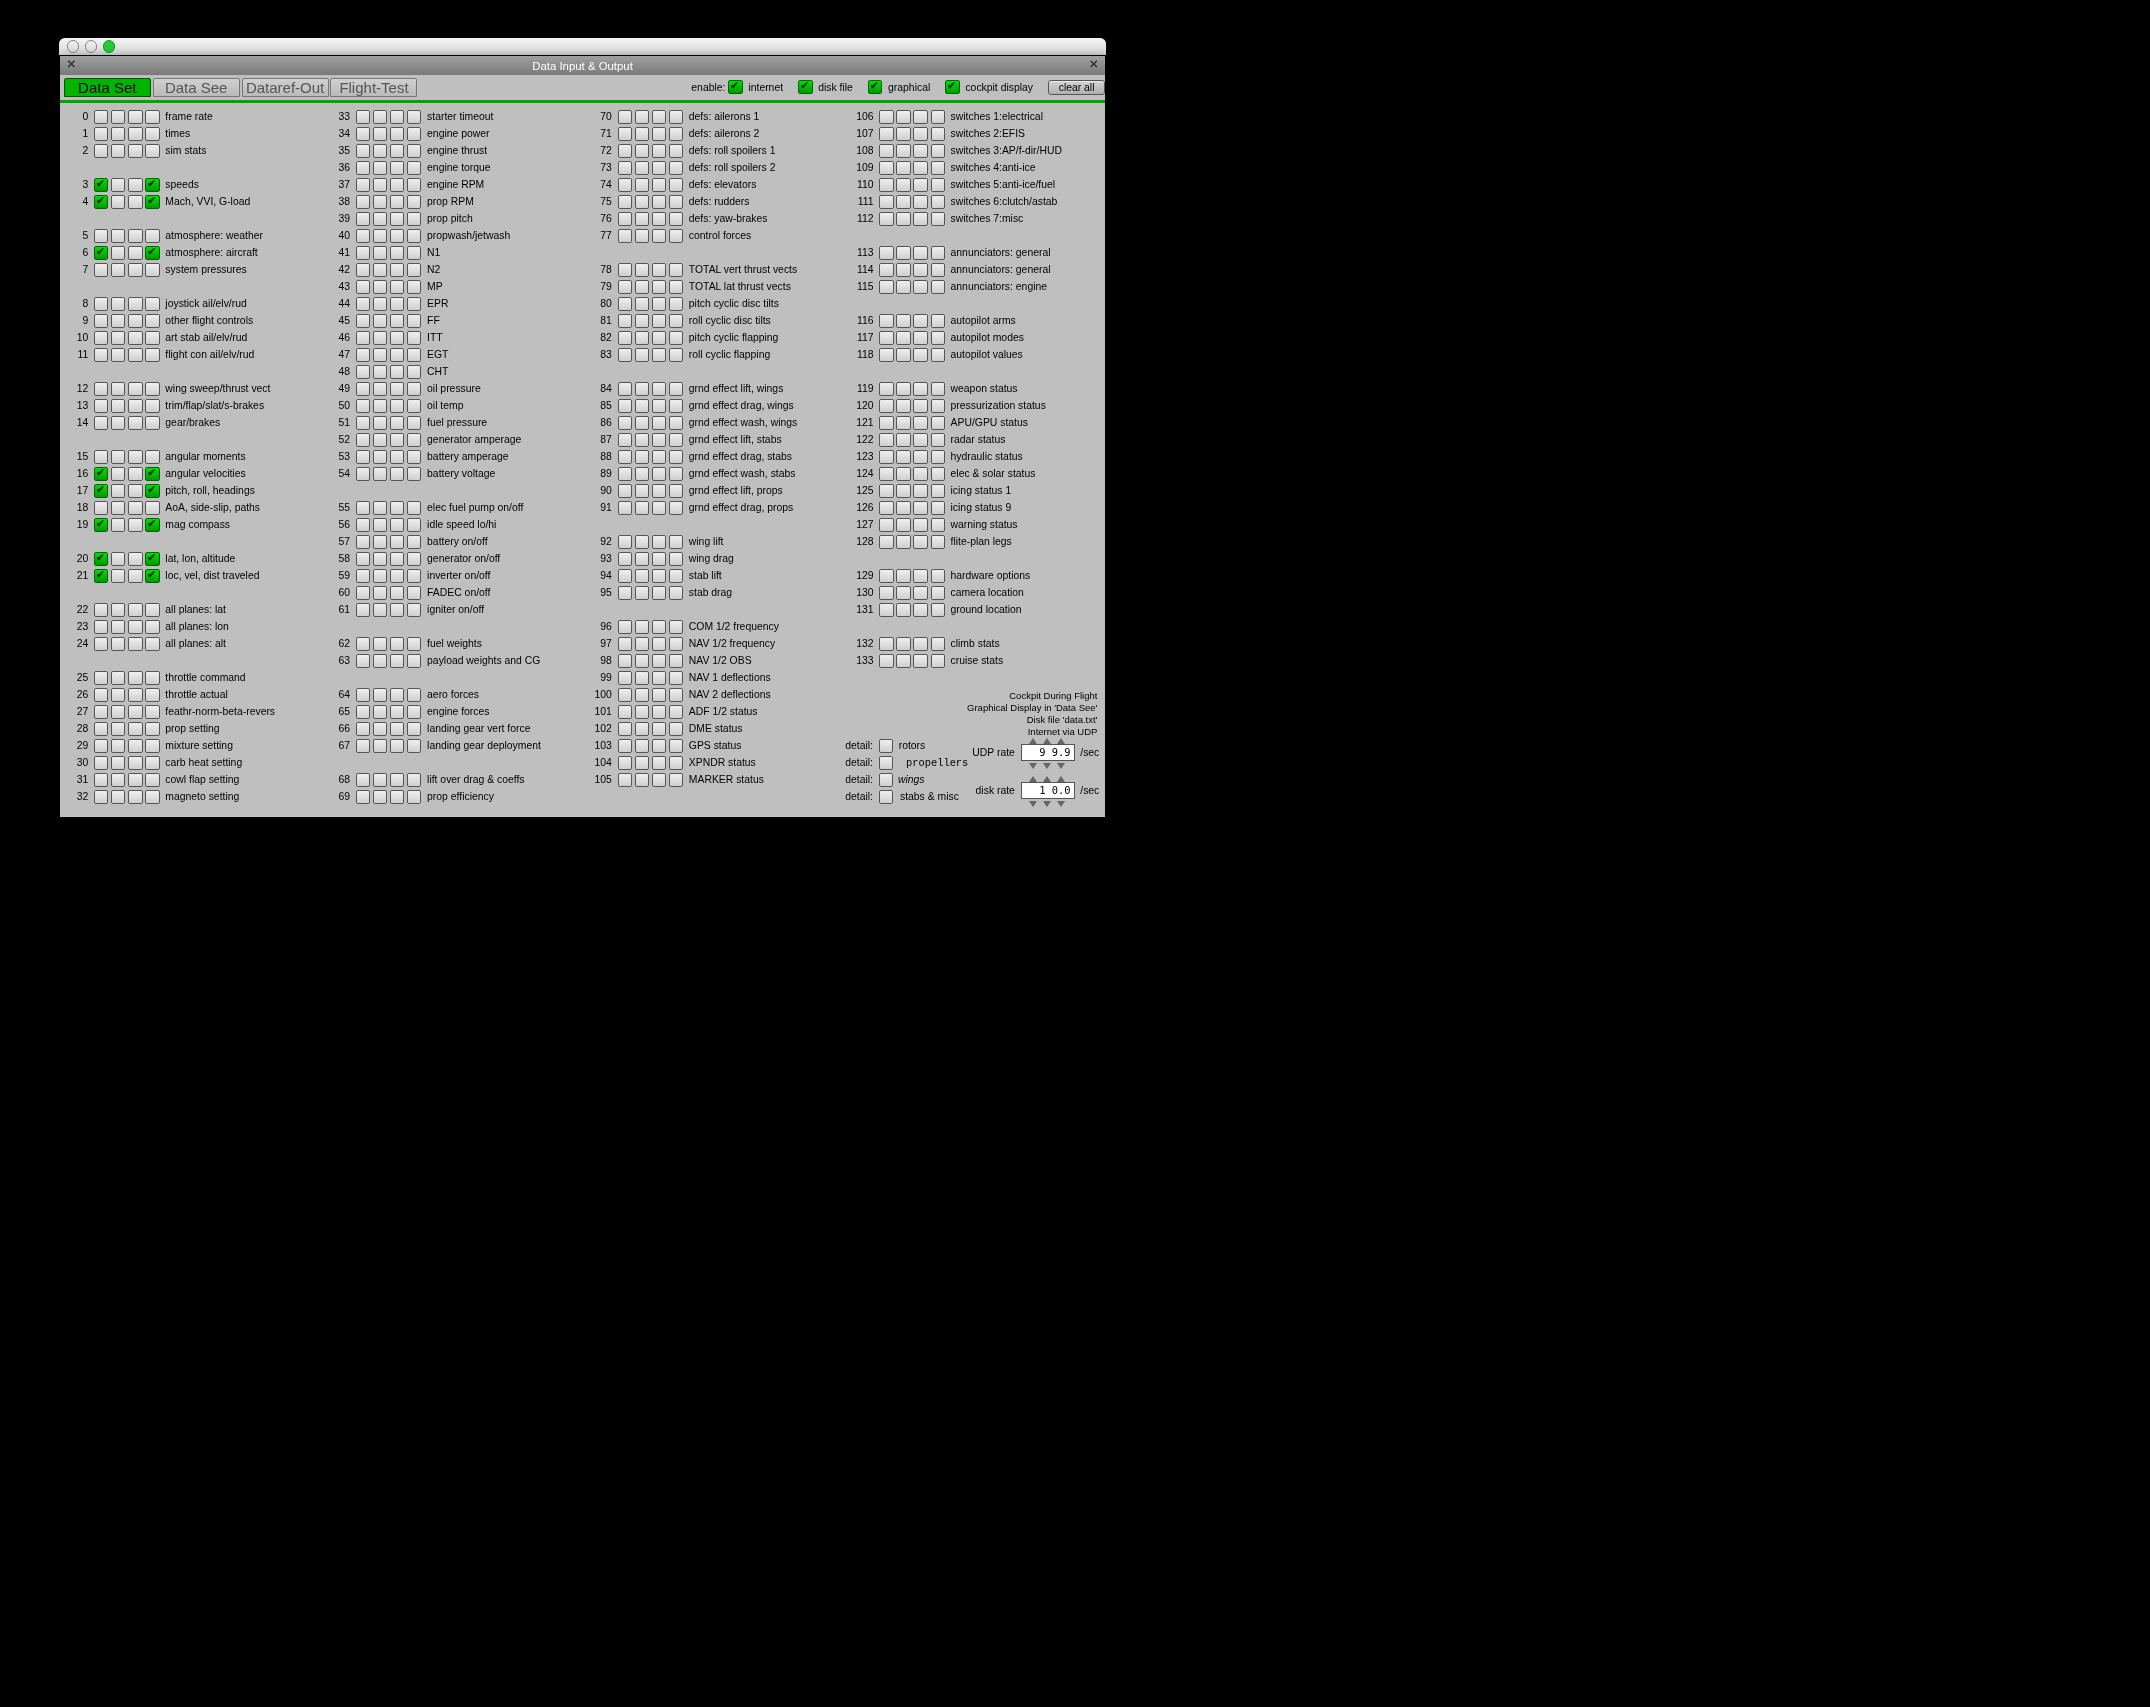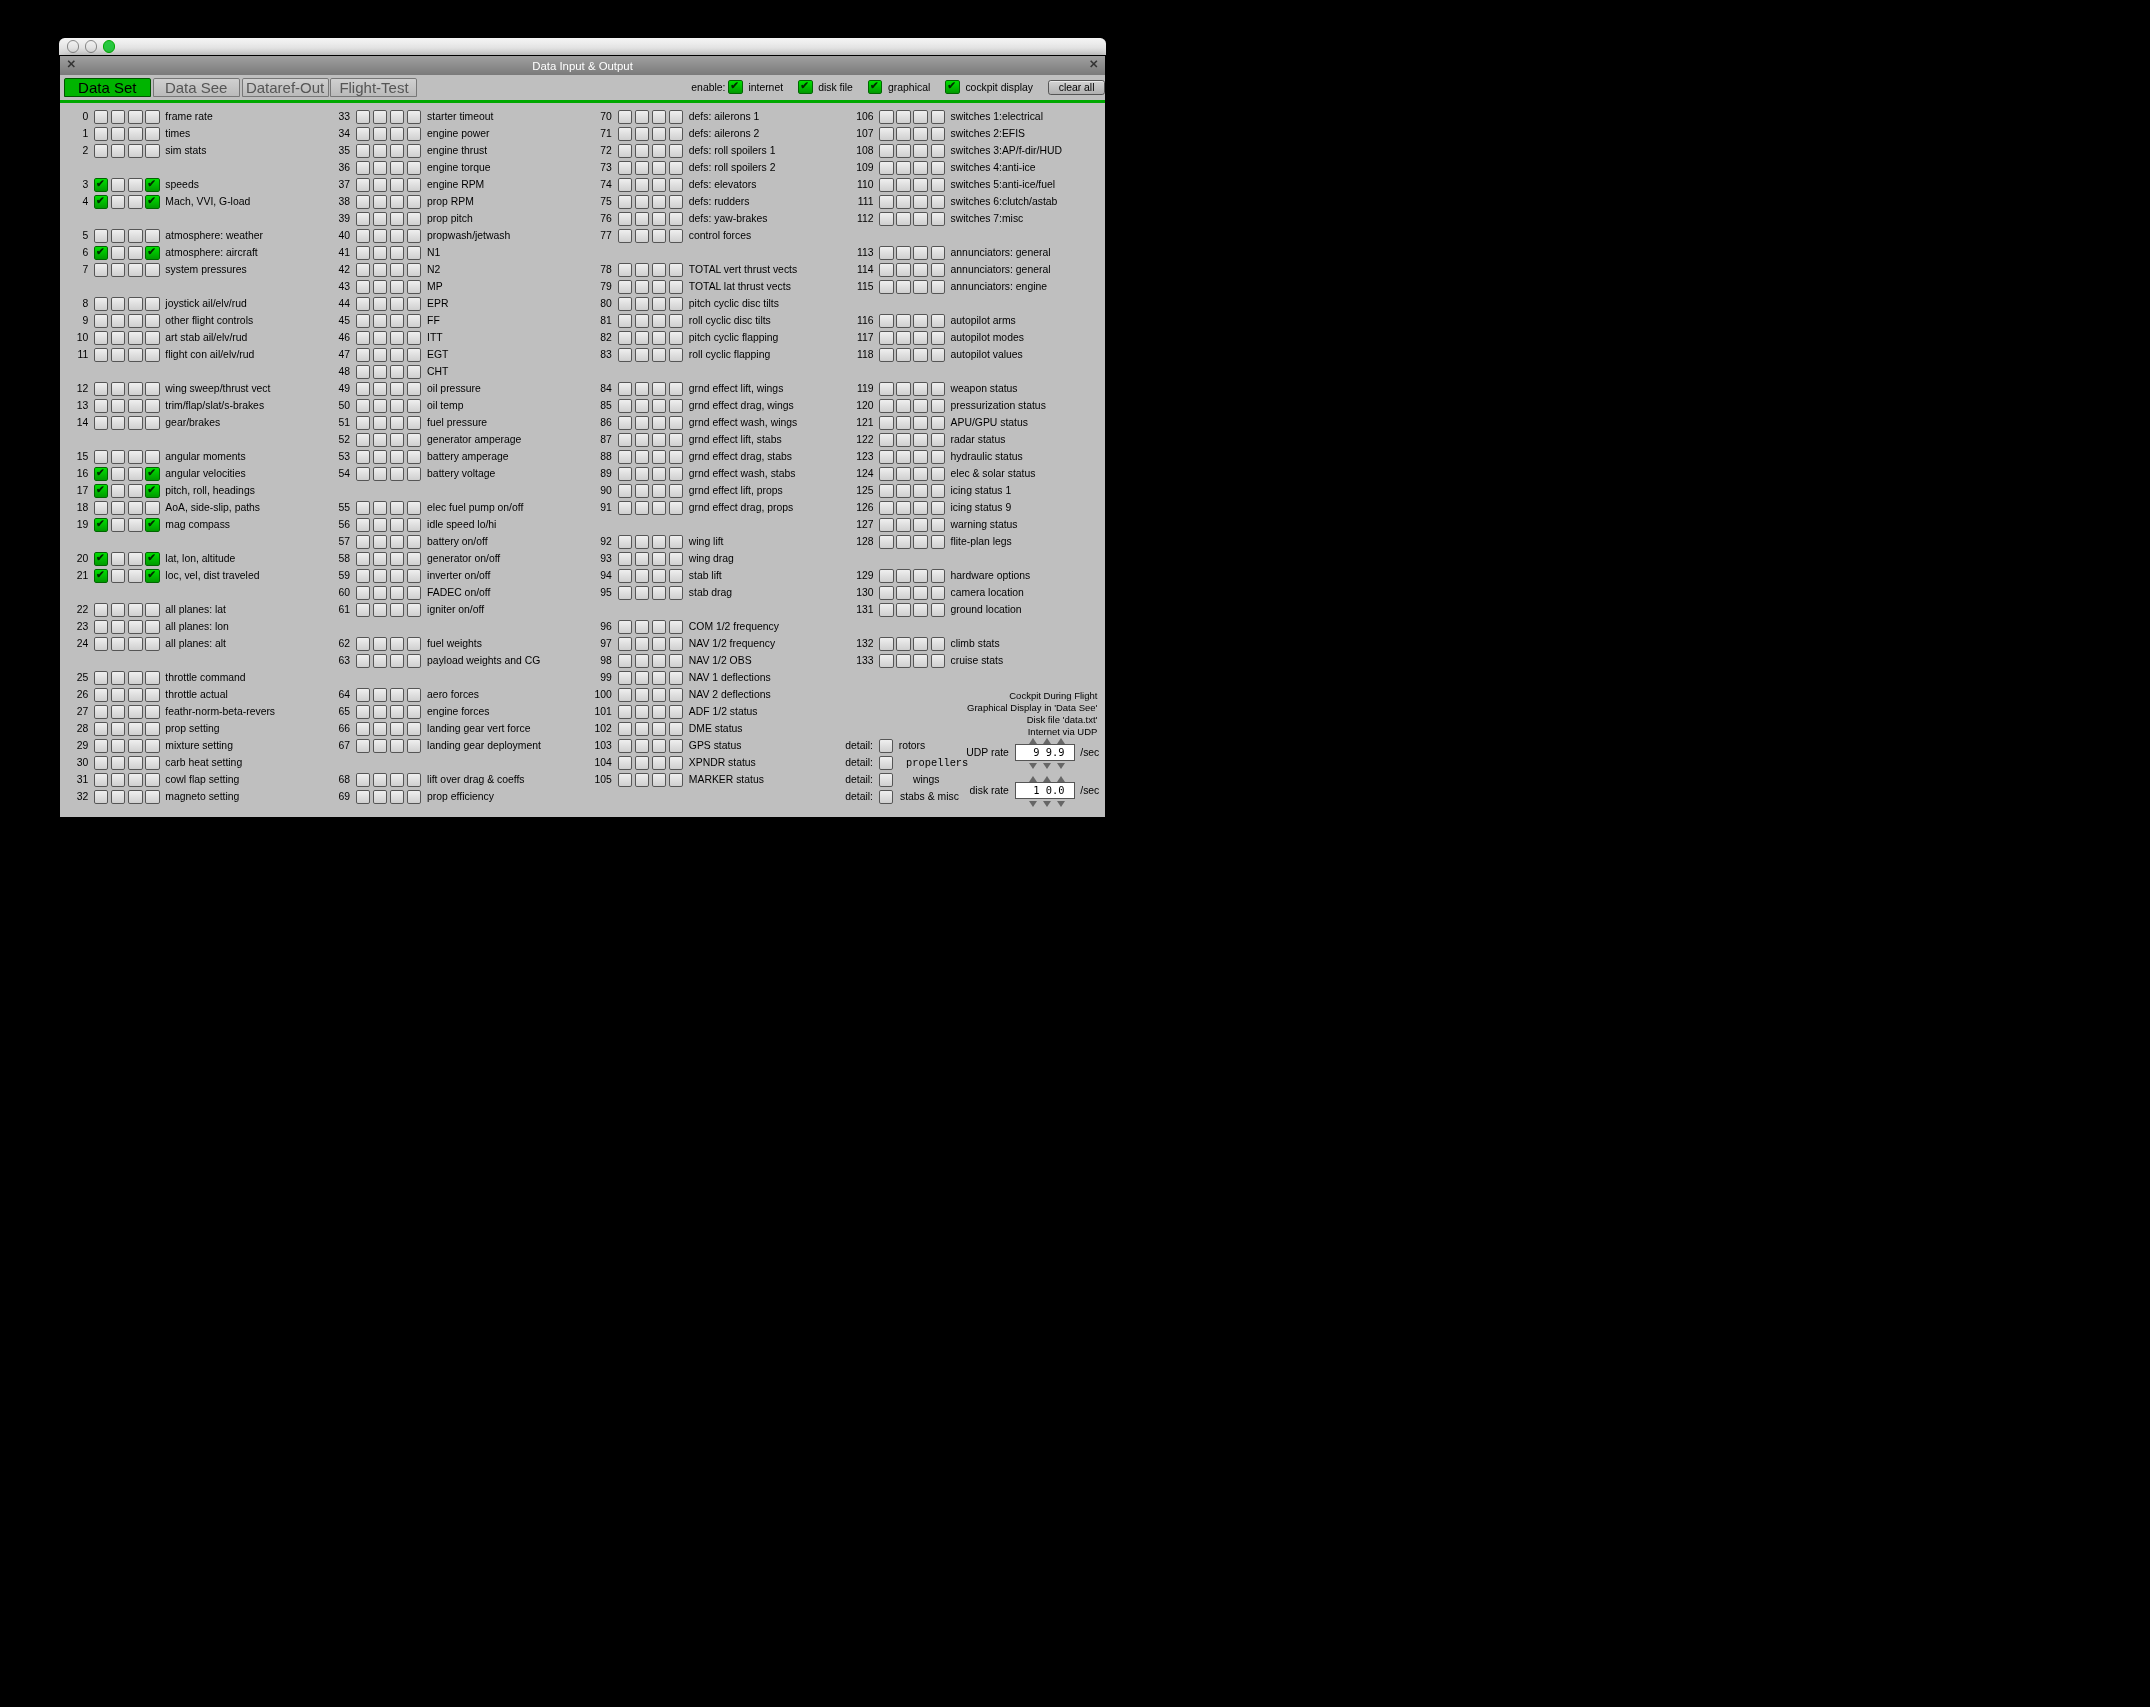--- a/index.html
+++ b/index.html
@@ -27,21 +27,21 @@
   .row.spacer{height:17px;}
   .idx{width:24.6px;text-align:right;padding-right:5.7px;color:#000;}
   .boxes{display:flex;gap:2.8px;}
   .lbl{padding-left:5.7px;color:#000;}
   .footer{position:absolute;right:5.7px;bottom:2px;width:274px;}
   .legendlines{position:absolute;right:7.6px;top:587px;font-size:9.5px;text-align:right;line-height:12.3px;}
   .detailblock{position:absolute;left:768px;bottom:3.8px;}
   .drow{display:flex;align-items:center;height:17px;}
   .drow .dlab{width:45px;text-align:right;padding-right:5.7px;}
   .ratebox{display:flex;align-items:center;gap:5.7px;justify-content:flex-end;margin-bottom:1.9px;}
-  .numfield{width:49px;height:15px;background:#fff;border:0.9px solid #555;text-align:right;padding-right:9px;font-family:monospace;font-size:10.4px;line-height:15px;}
+  .numfield{width:49px;height:15px;background:#fff;border:0.9px solid #555;text-align:right;padding-right:3px;font-family:monospace;font-size:10.4px;line-height:15px;}
   .arrowrow{display:flex;gap:0;justify-content:flex-end;margin-right:32px;}
   .arrow{width:0;height:0;border-left:4.7px solid transparent;border-right:4.7px solid transparent;margin:0 2.8px;cursor:pointer;}
   .arrow.up{border-bottom:6.6px solid #666;}
   .arrow.dn{border-top:6.6px solid #666;}
 </style>
 </head>
 <body>
 
 <div class="desktop">
   <div class="macbar">
@@ -1468,21 +1468,21 @@
             <span style="padding-left: 5.7px;"> rotors</span>
           </div>
           <div class="drow">
             <span class="dlab">detail:</span>
             <span class="cb"></span>
             <span style="padding-left: 13px; font-family: Liberation Mono, monospace;"> propellers</span>
           </div>
           <div class="drow">
             <span class="dlab">detail:</span>
             <span class="cb"></span>
-            <span style="padding-left: 20px;"> wings</span>
+            <span style="padding-left: 5px; font-style: italic;"> wings</span>
           </div>
           <div class="drow">
             <span class="dlab">detail:</span>
             <span class="cb"></span>
             <span style="padding-left: 7px;"> stabs &amp; misc</span>
           </div>
         </div>
 
       <div class="footer">
         <div class="arrowrow">

